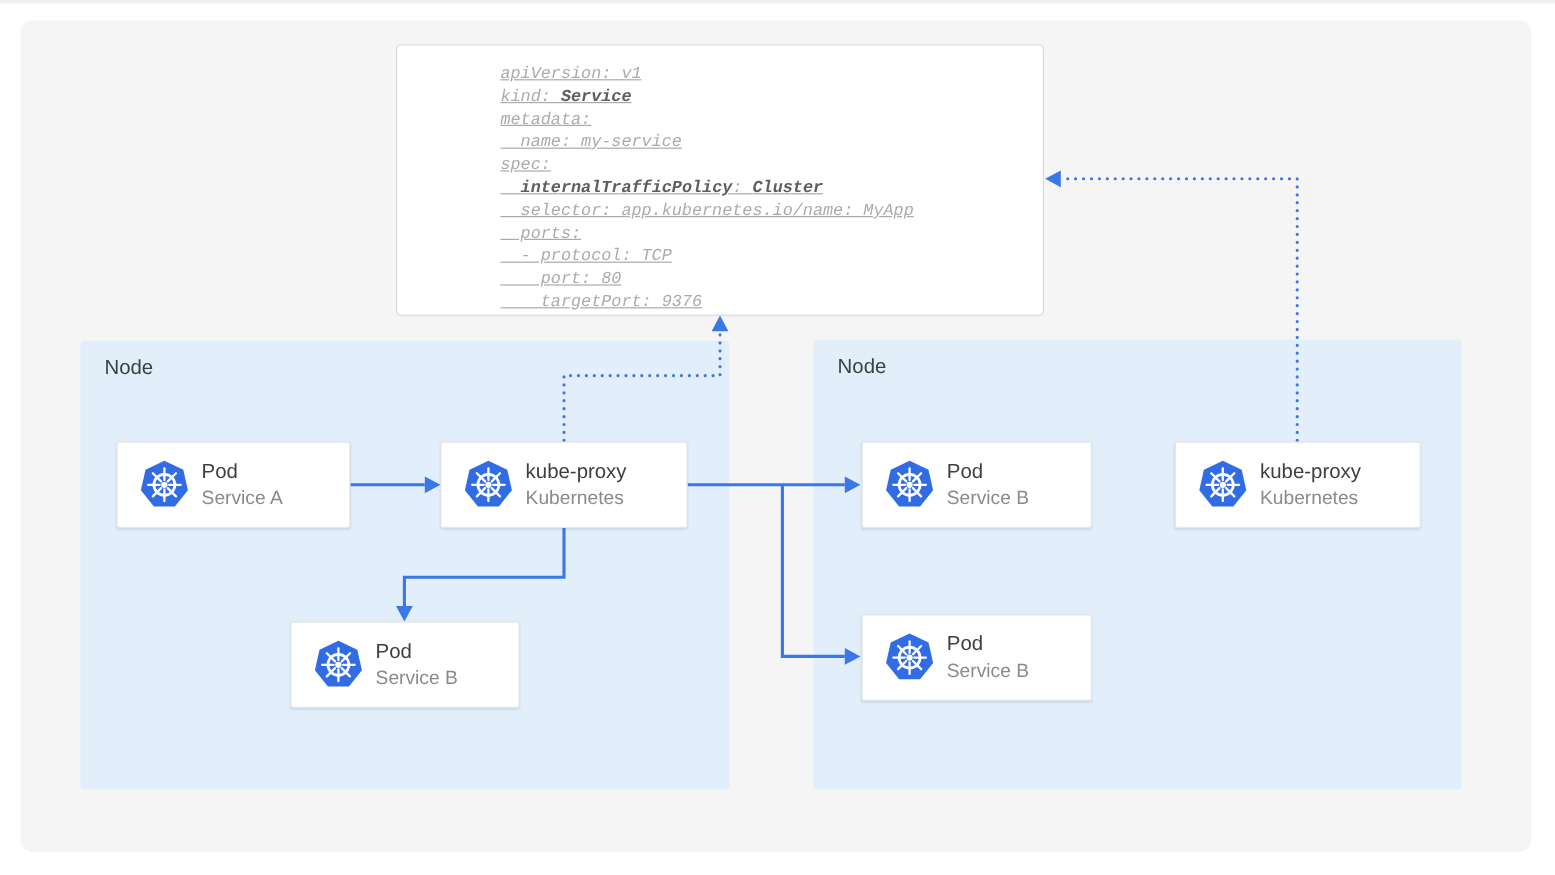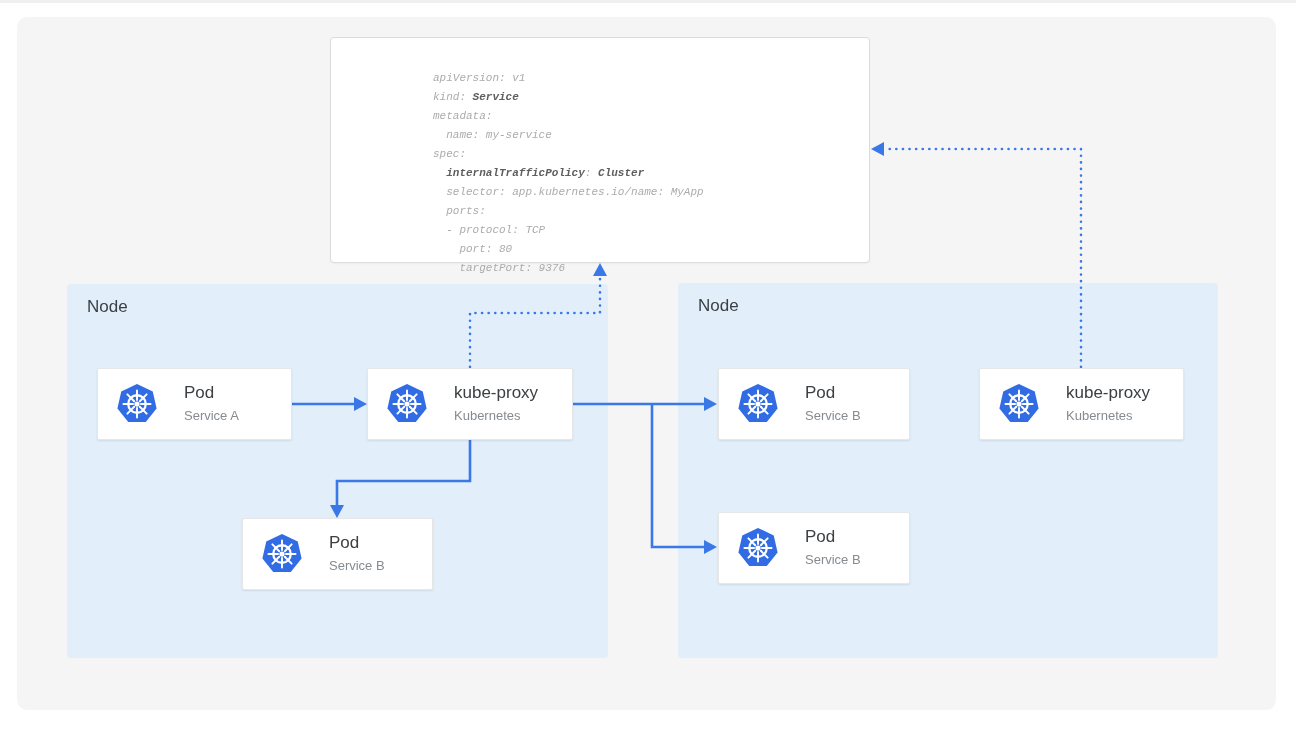--- a/index.html
+++ b/index.html
@@ -29,27 +29,28 @@
     position: absolute;
     left: 313px; top: 20px;           
     width: 540px; height: 226px;
     box-sizing: border-box;
     background: #ffffff;
     border: 1px solid var(--yaml-border, #dadce0);
     border-radius: 4px;
     box-shadow: 0 1px 2px rgba(0,0,0,0.04);
   }
   .yaml-code {
-    margin: 16px;
+    margin: 0;
     padding: 15px 10px 0 86px;
     font-family: "Liberation Mono", monospace;
     font-style: italic;
-    font-size: 11px;
+    font-size: 14px;
     line-height: 19px;
     color: var(--yaml-text, #ababab);
+    text-decoration: underline;
   }
   .yline { white-space: pre; }
   .ybold { font-weight: bold; color: var(--yaml-bold, #5e5e5e); }
   
   .node {
     position: absolute;
     background: var(--node-fill, #e2effb);
     border-radius: 3px;
   }
   .node-left  { left: 50px;  top: 267px; width: 541px; height: 374px; }
@@ -96,31 +97,31 @@
   }
   .k8s-icon {
     width: 42px; height: 42px;
     flex: 0 0 42px;
     display: inline-block;
   }
   .k8s-icon svg { display: block; width: 42px; height: 42px; }
   .card-text {
     display: flex;
     flex-direction: column;
-    margin-left: 26px;
+    margin-left: 10px;
     gap: 1px;
     justify-content: flex-end;
   }
   .card-title {
     font-size: 17px;
     line-height: 22px;
     color: var(--label-dark, #3c4043);
   }
   .card-subtitle {
-    font-size: 13px;
+    font-size: 16px;
     line-height: 21px;
     color: var(--label-gray, #868b90);
   }
   
   .card-pod-a        { left: 97px;  top: 368px; width: 195px; }
   .card-kproxy-left  { left: 367px; top: 368px; width: 206px; }
   .card-pod-b-left   { left: 242px; top: 518px; width: 191px; }
   .card-pod-b-rtop   { left: 718px; top: 368px; width: 192px; }
   .card-pod-b-rbot   { left: 718px; top: 512px; width: 192px; }
   .card-kproxy-right { left: 979px; top: 368px; width: 205px; }

